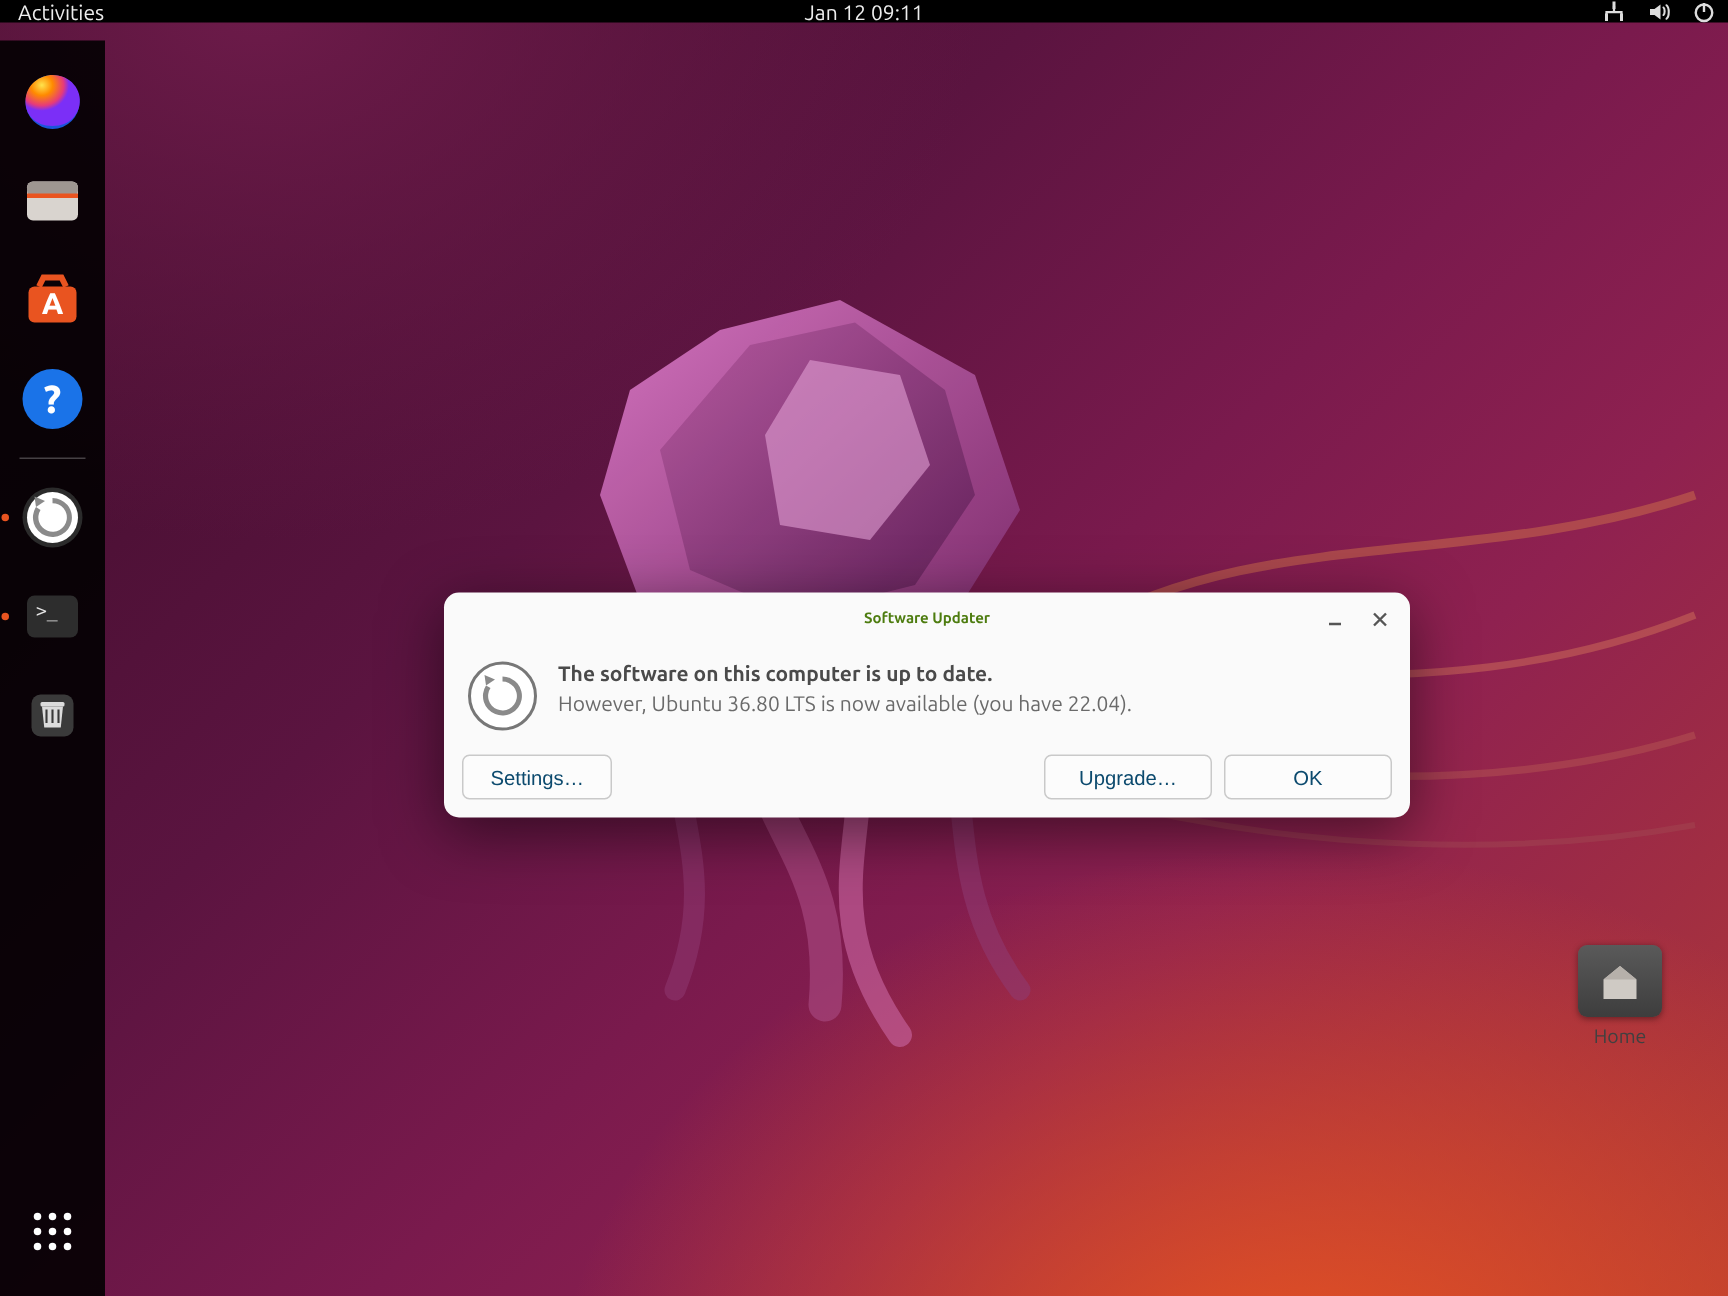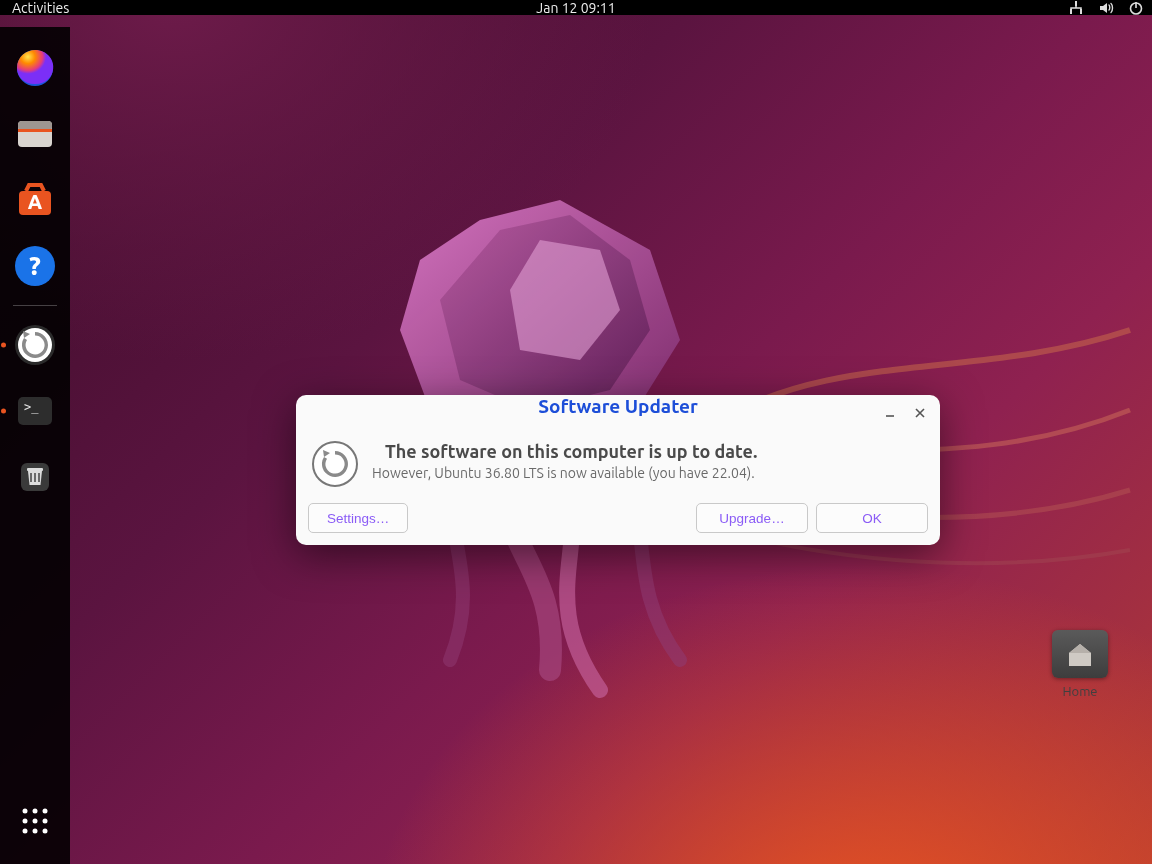--- a/index.html
+++ b/index.html
@@ -60,45 +60,45 @@
   }
 
   
   .dialog {
     position: absolute; left: 296px; top: 395px; width: 644px;
     background: #fafafa; border-radius: 10px;
     box-shadow: 0 10px 40px rgba(0,0,0,0.5); z-index: 100;
     color: #3d3d3d;
   }
   .dialog .titlebar {
-    height: 34px; display: flex; align-items: flex-start; justify-content: center;
-    position: relative; font-size: 19px; font-weight: 600; color: #1d4ed8;
+    height: 34px; display: flex; align-items: center; justify-content: center;
+    position: relative; font-size: 10px; font-weight: 600; color: #4d7c0f;
     border-bottom: 1px solid rgba(0,0,0,0);
   }
   .dialog .winbtn {
     position: absolute; top: 8px; width: 20px; height: 20px;
     display:flex; align-items:center; justify-content:center;
     border-radius: 50%; cursor: pointer; color: #555;
   }
   .dialog .winbtn.min { right: 40px; }
   .dialog .winbtn.close { right: 10px; }
   .dialog .body { display:flex; padding: 12px 18px 8px 16px; gap: 14px; }
   .dialog .body .dlg-icon {
     width: 46px; height: 46px; border-radius: 50%; background:#fff;
     border:2px solid #777; display:flex; align-items:center; justify-content:center;
     flex-shrink:0;
   }
-  .dialog .body h1 { font-size: 18px; font-weight: 700; color:#4a4a4a; margin-bottom: 4px; margin-left: 13px; }
+  .dialog .body h1 { font-size: 14px; font-weight: 700; color:#4a4a4a; margin-bottom: 4px; }
   .dialog .body p { font-size: 14px; color:#6a6a6a; }
   .dialog .footer {
     display:flex; padding: 8px 12px 12px 12px; gap:8px;
   }
   .dialog .footer .spacer { flex:1; }
   .dialog button {
-    height: 30px; padding: 0 18px; font-size: 13.5px; color:#8b5cf6;
+    height: 30px; padding: 0 18px; font-size: 13.5px; color:#0c4a6e;
     background:#fcfcfc; border:1px solid #c9c9c9; border-radius:5px; cursor:pointer;
   }
   .dialog button.wide { min-width: 112px; }
 </style>
 </head>
 <body>
 
 <div class="topbar">
   <div class="activities">Activities</div>
   <div class="clock">Jan 12  09:11</div>

